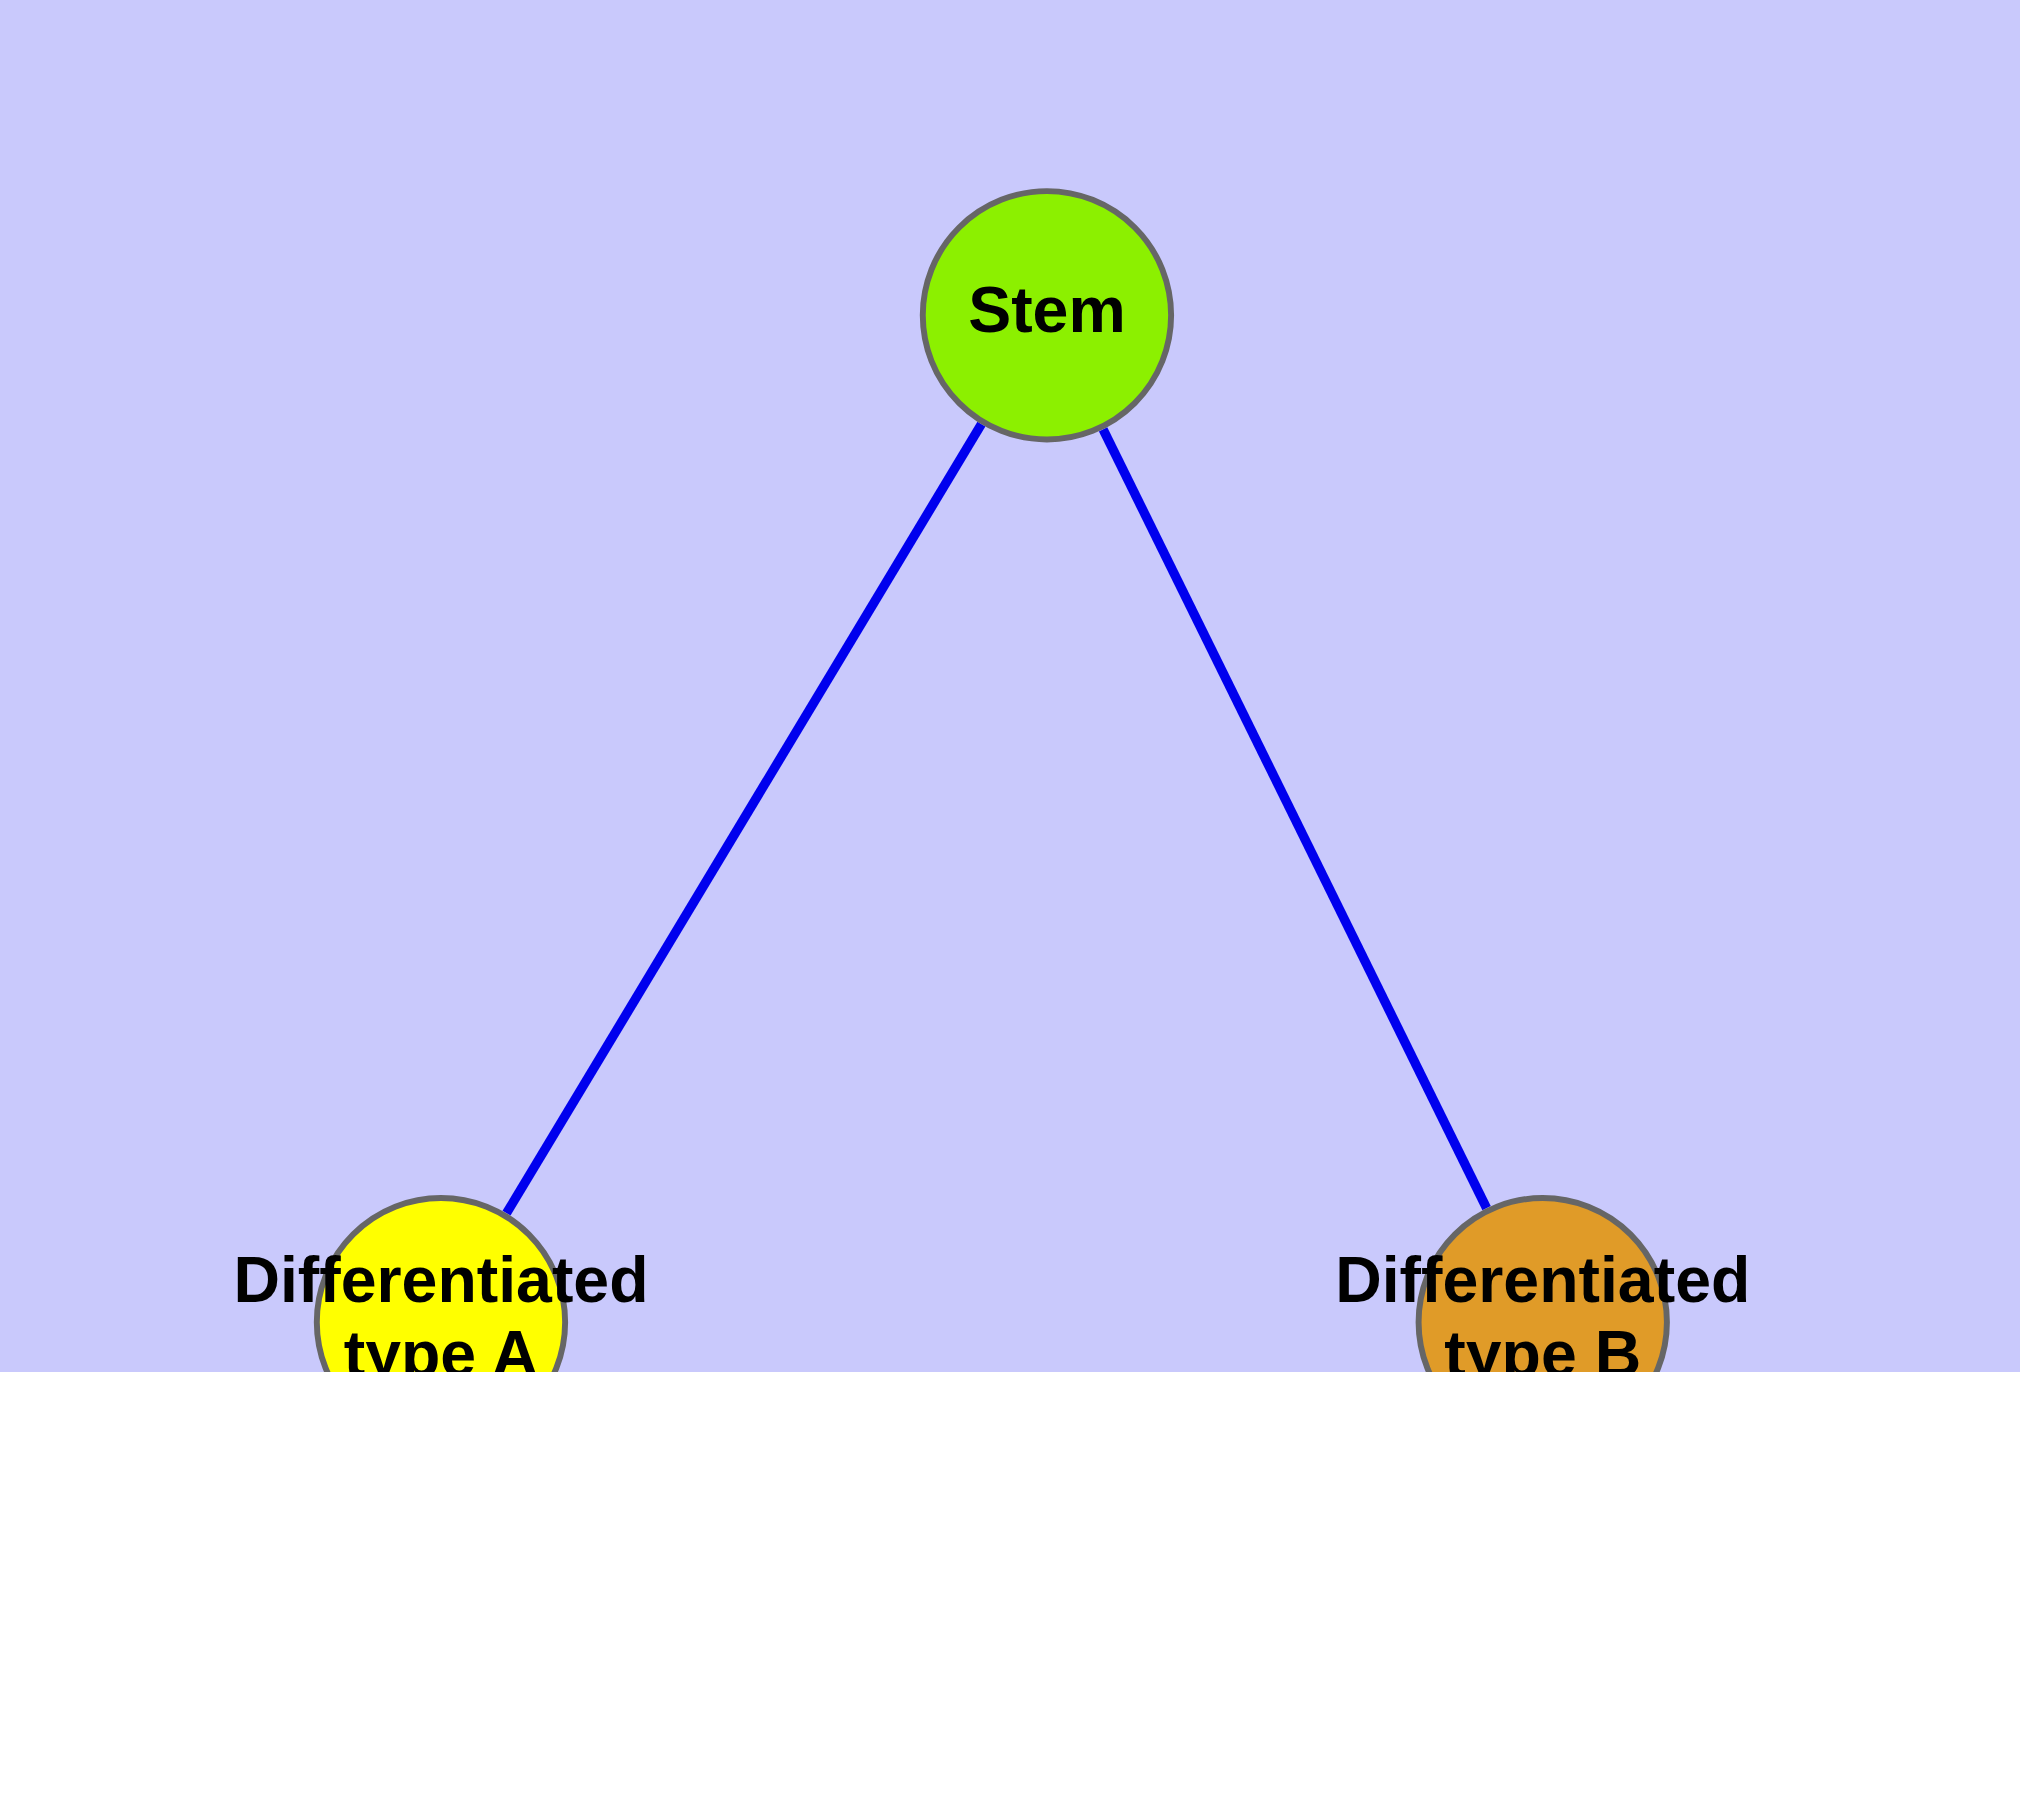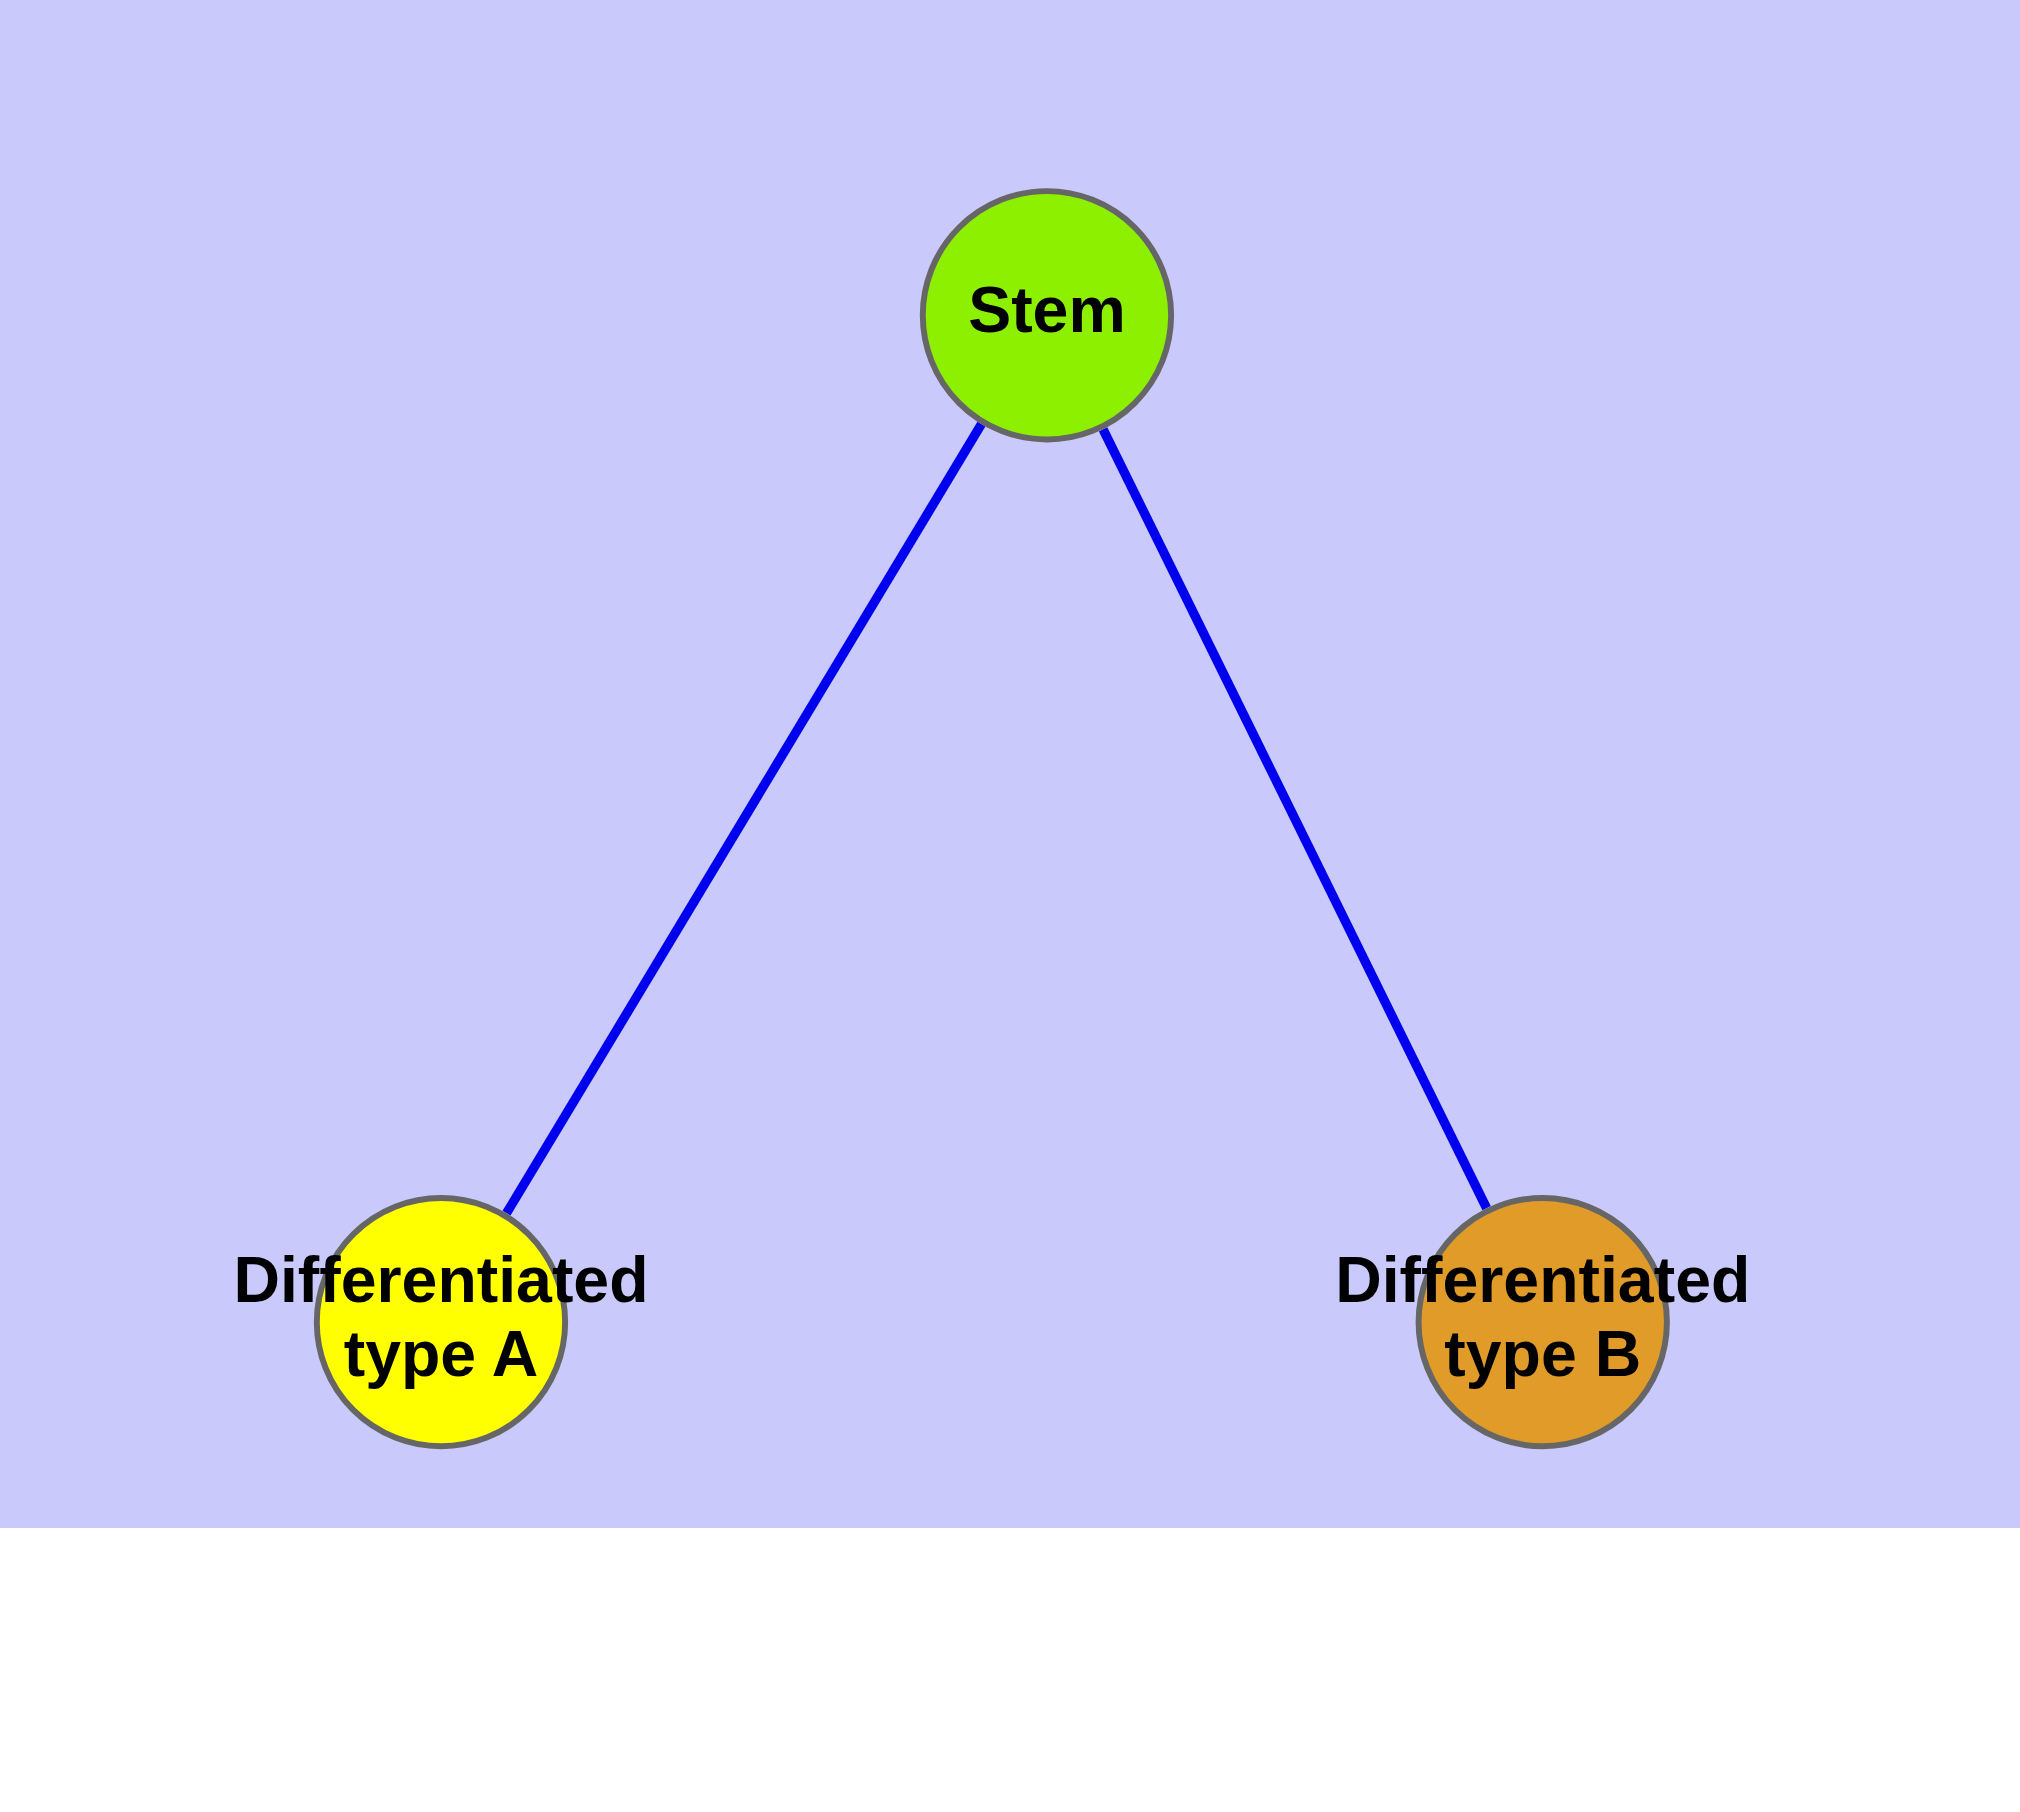--- a/index.html
+++ b/index.html
@@ -30,21 +30,21 @@
     fill: #000000;
     text-anchor: middle;
     dominant-baseline: middle;
     paint-order: normal;
     white-space: pre;
   }
 </style>
 </head>
 <body>
 
-<div id="canvas" style="background: rgb(201, 201, 252); width: 2021px; height: 1528px;">
+<div id="canvas" style="background: rgb(201, 201, 252); width: 2021px; height: 1372px;">
   <svg id="graph-svg" viewBox="0 0 2384 2138" xmlns="http://www.w3.org/2000/svg">
 
     <rect id="bg-rect" x="0" y="0" width="2384" height="2138" fill="#c9c9fc"></rect>
 
     <g id="edge-layer">
         <line x1="1157.6507097194542" y1="500.51882077383004" x2="597.3492902805459" y2="1431.4811792261698" stroke="#0000ee" stroke-width="11" stroke-linecap="butt"></line>
         <line x1="1301.2652278304308" y1="506.5693857479519" x2="1753.7347721695692" y2="1425.4306142520481" stroke="#0000ee" stroke-width="11" stroke-linecap="butt"></line>
       </g>
     <g id="node-layer">
         <circle cx="1235" cy="372" r="146.5" fill="#8cf000" stroke="#666666" stroke-width="7"></circle>

